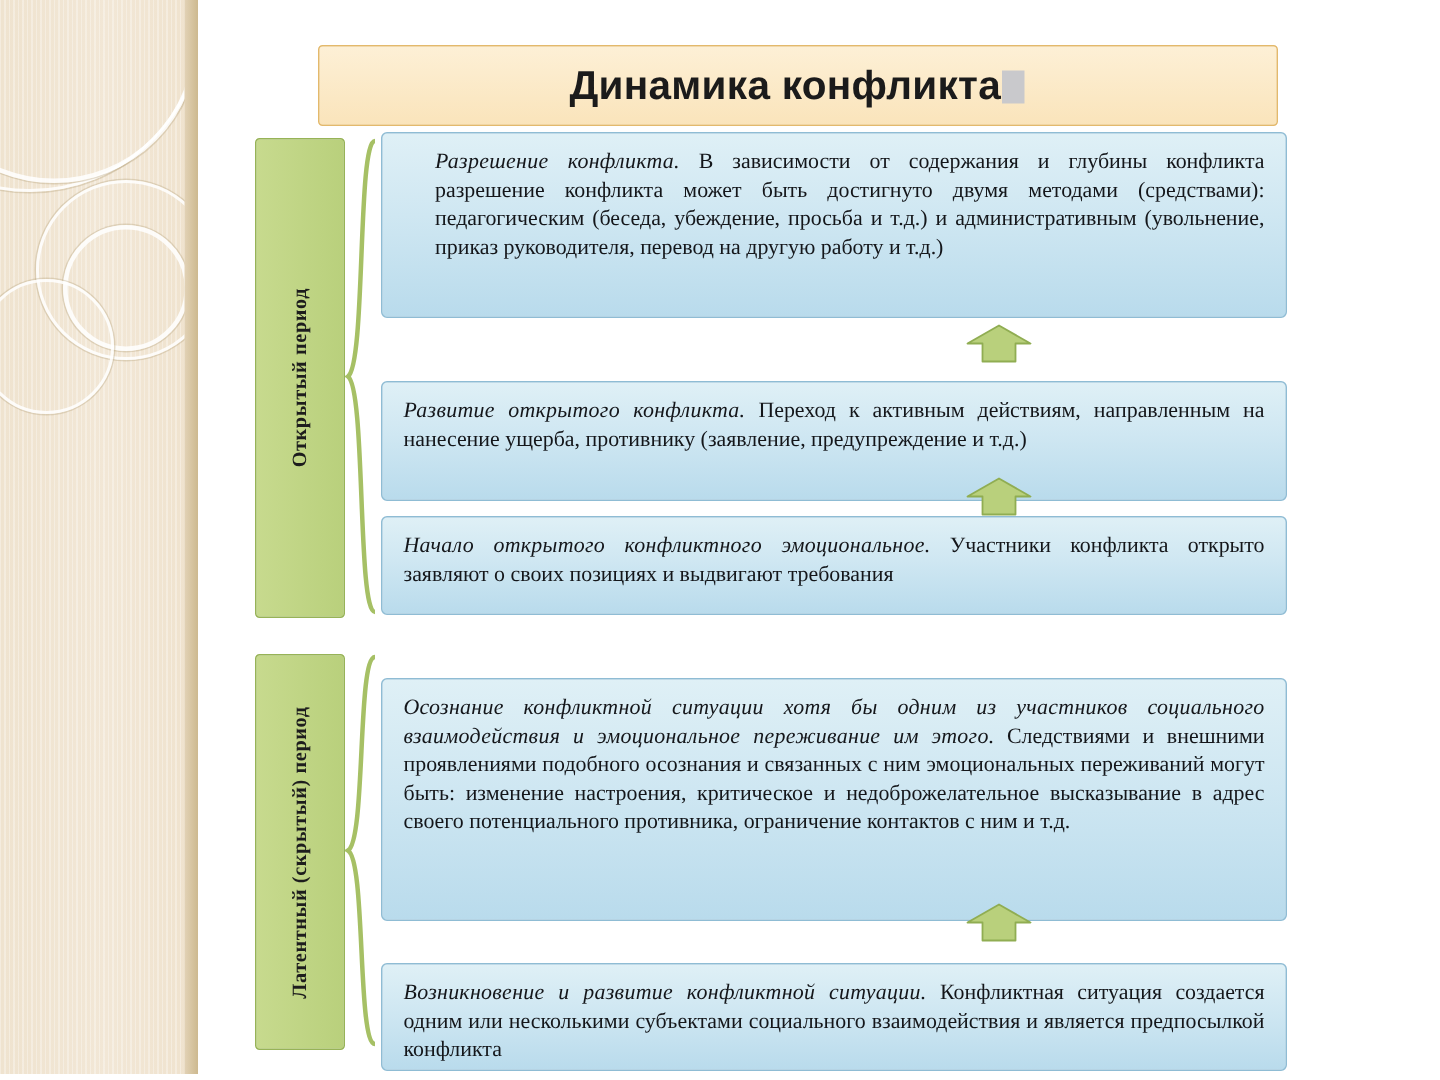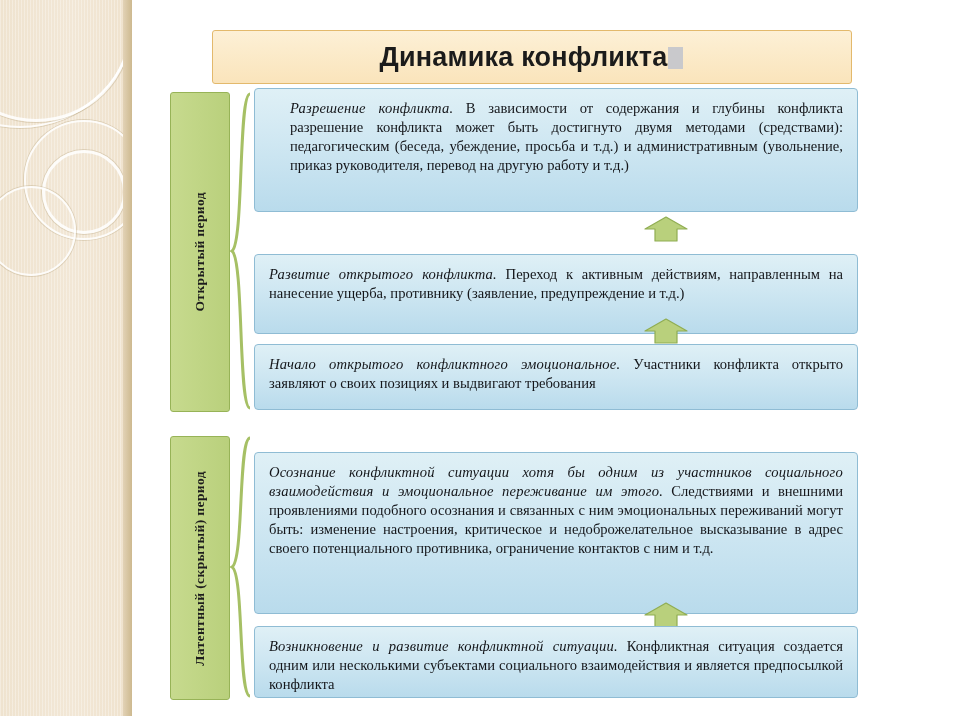--- a/index.html
+++ b/index.html
@@ -130,21 +130,21 @@
   }
   .box .em {
     font-style: italic;
     letter-spacing: .2px;
   }
 
   #box-resolution { top: 0px;   height: 124px; padding-left: 35px; }
   #box-development{ top: 166px; height: 80px; }
   #box-start      { top: 256px; height: 66px; }
   #box-awareness  { top: 348px; height: 162px; margin-top: 16px; }
-  #box-emergence  { top: 538px; height: 72px; }
+  #box-emergence  { top: 554px; height: 72px; }
 
   .arrow {
     position: absolute;
     left: 478px;
     width: 44px; height: 26px;
   }
   #arrow-1 { top: 128px; }
   #arrow-2 { top: 230px; }
   #arrow-3 { top: 514px; }
 

